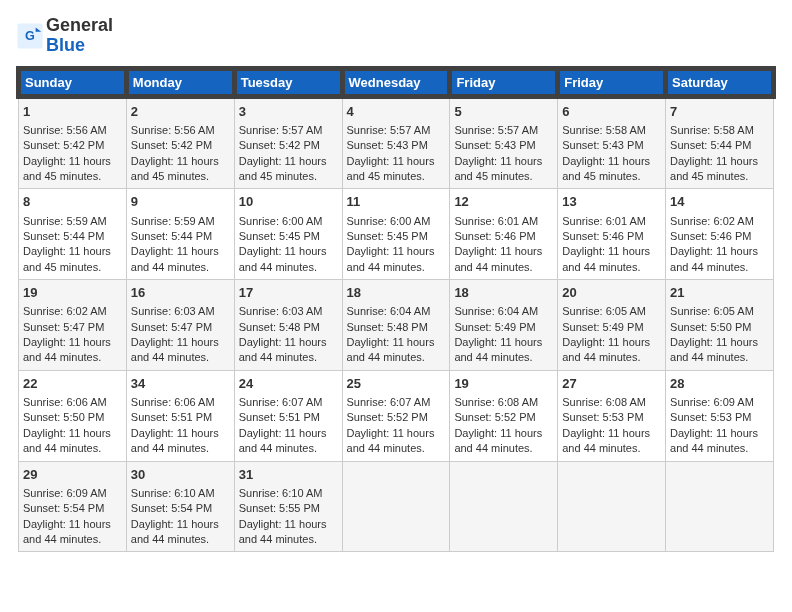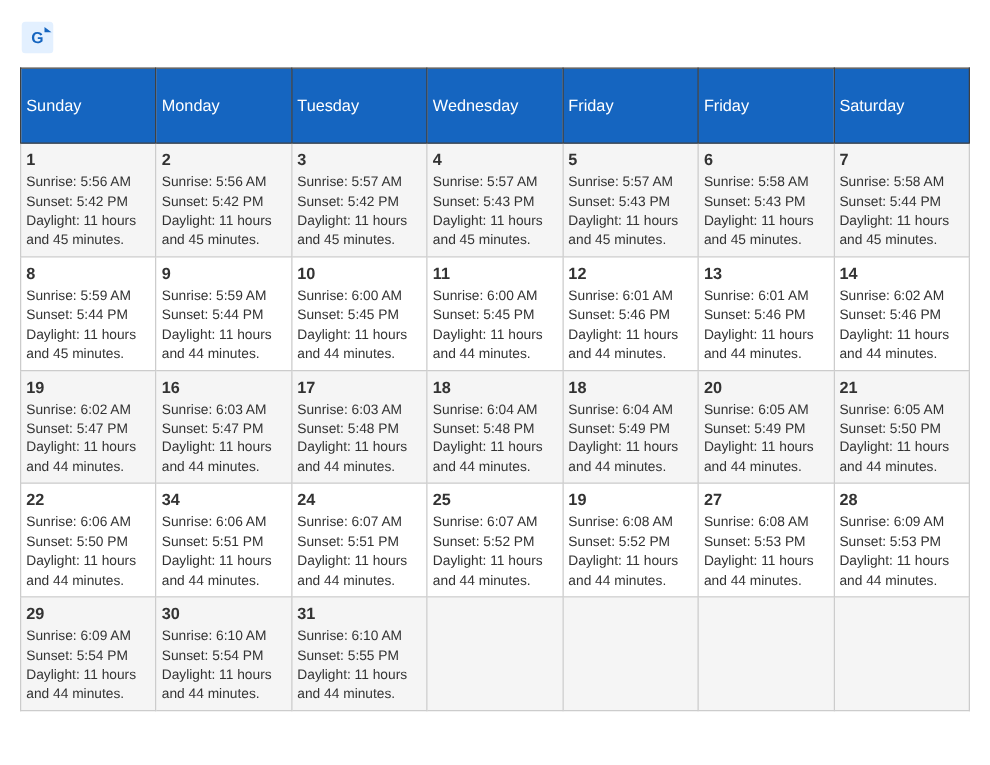--- a/index.html
+++ b/index.html
@@ -38,25 +38,25 @@
       color: #555;
     }
     table {
       width: 100%;
       border-collapse: collapse;
       font-size: 11px;
     }
     thead tr th {
       background-color: #1565c0;
       color: #fff;
-      padding: 22px 4px;
+      padding: 4px 4px;
       text-align: left;
       font-size: 13px;
-      font-weight: normal;
-      border: 1px solid #404040;
+      font-weight: bold;
+      border: 5px solid #404040;
     }
     tbody tr td {
       border: 1px solid #ccc;
       vertical-align: top;
       padding: 4px;
       min-height: 70px;
       width: calc(100% / 7);
       color: #333;
       line-height: 1.4;
     }
@@ -79,20 +79,24 @@
 </head>
 <body>
 
 <div class="header">
   <div class="logo">
     <svg class="logo-icon" viewBox="0 0 40 40">
       <rect x="2" y="2" width="36" height="36" rx="4" fill="#e3f0ff"></rect>
       <text x="20" y="26" text-anchor="middle" font-size="18" font-weight="bold" fill="#1565c0">G</text>
       <polygon points="28,8 36,14 28,14" fill="#1565c0"></polygon>
     </svg>
+    <div>
+      <div style="font-size:18px;font-weight:bold;color:#333;line-height:1.1;">General</div>
+      <div style="font-size:18px;font-weight:bold;color:#1565c0;line-height:1.1;">Blue</div>
+    </div>
   </div>
   <div class="title-block">
     <div class="month-title"></div>
     <div class="subtitle"></div>
   </div>
 </div>
 
 <table>
   <thead>
     <tr>

